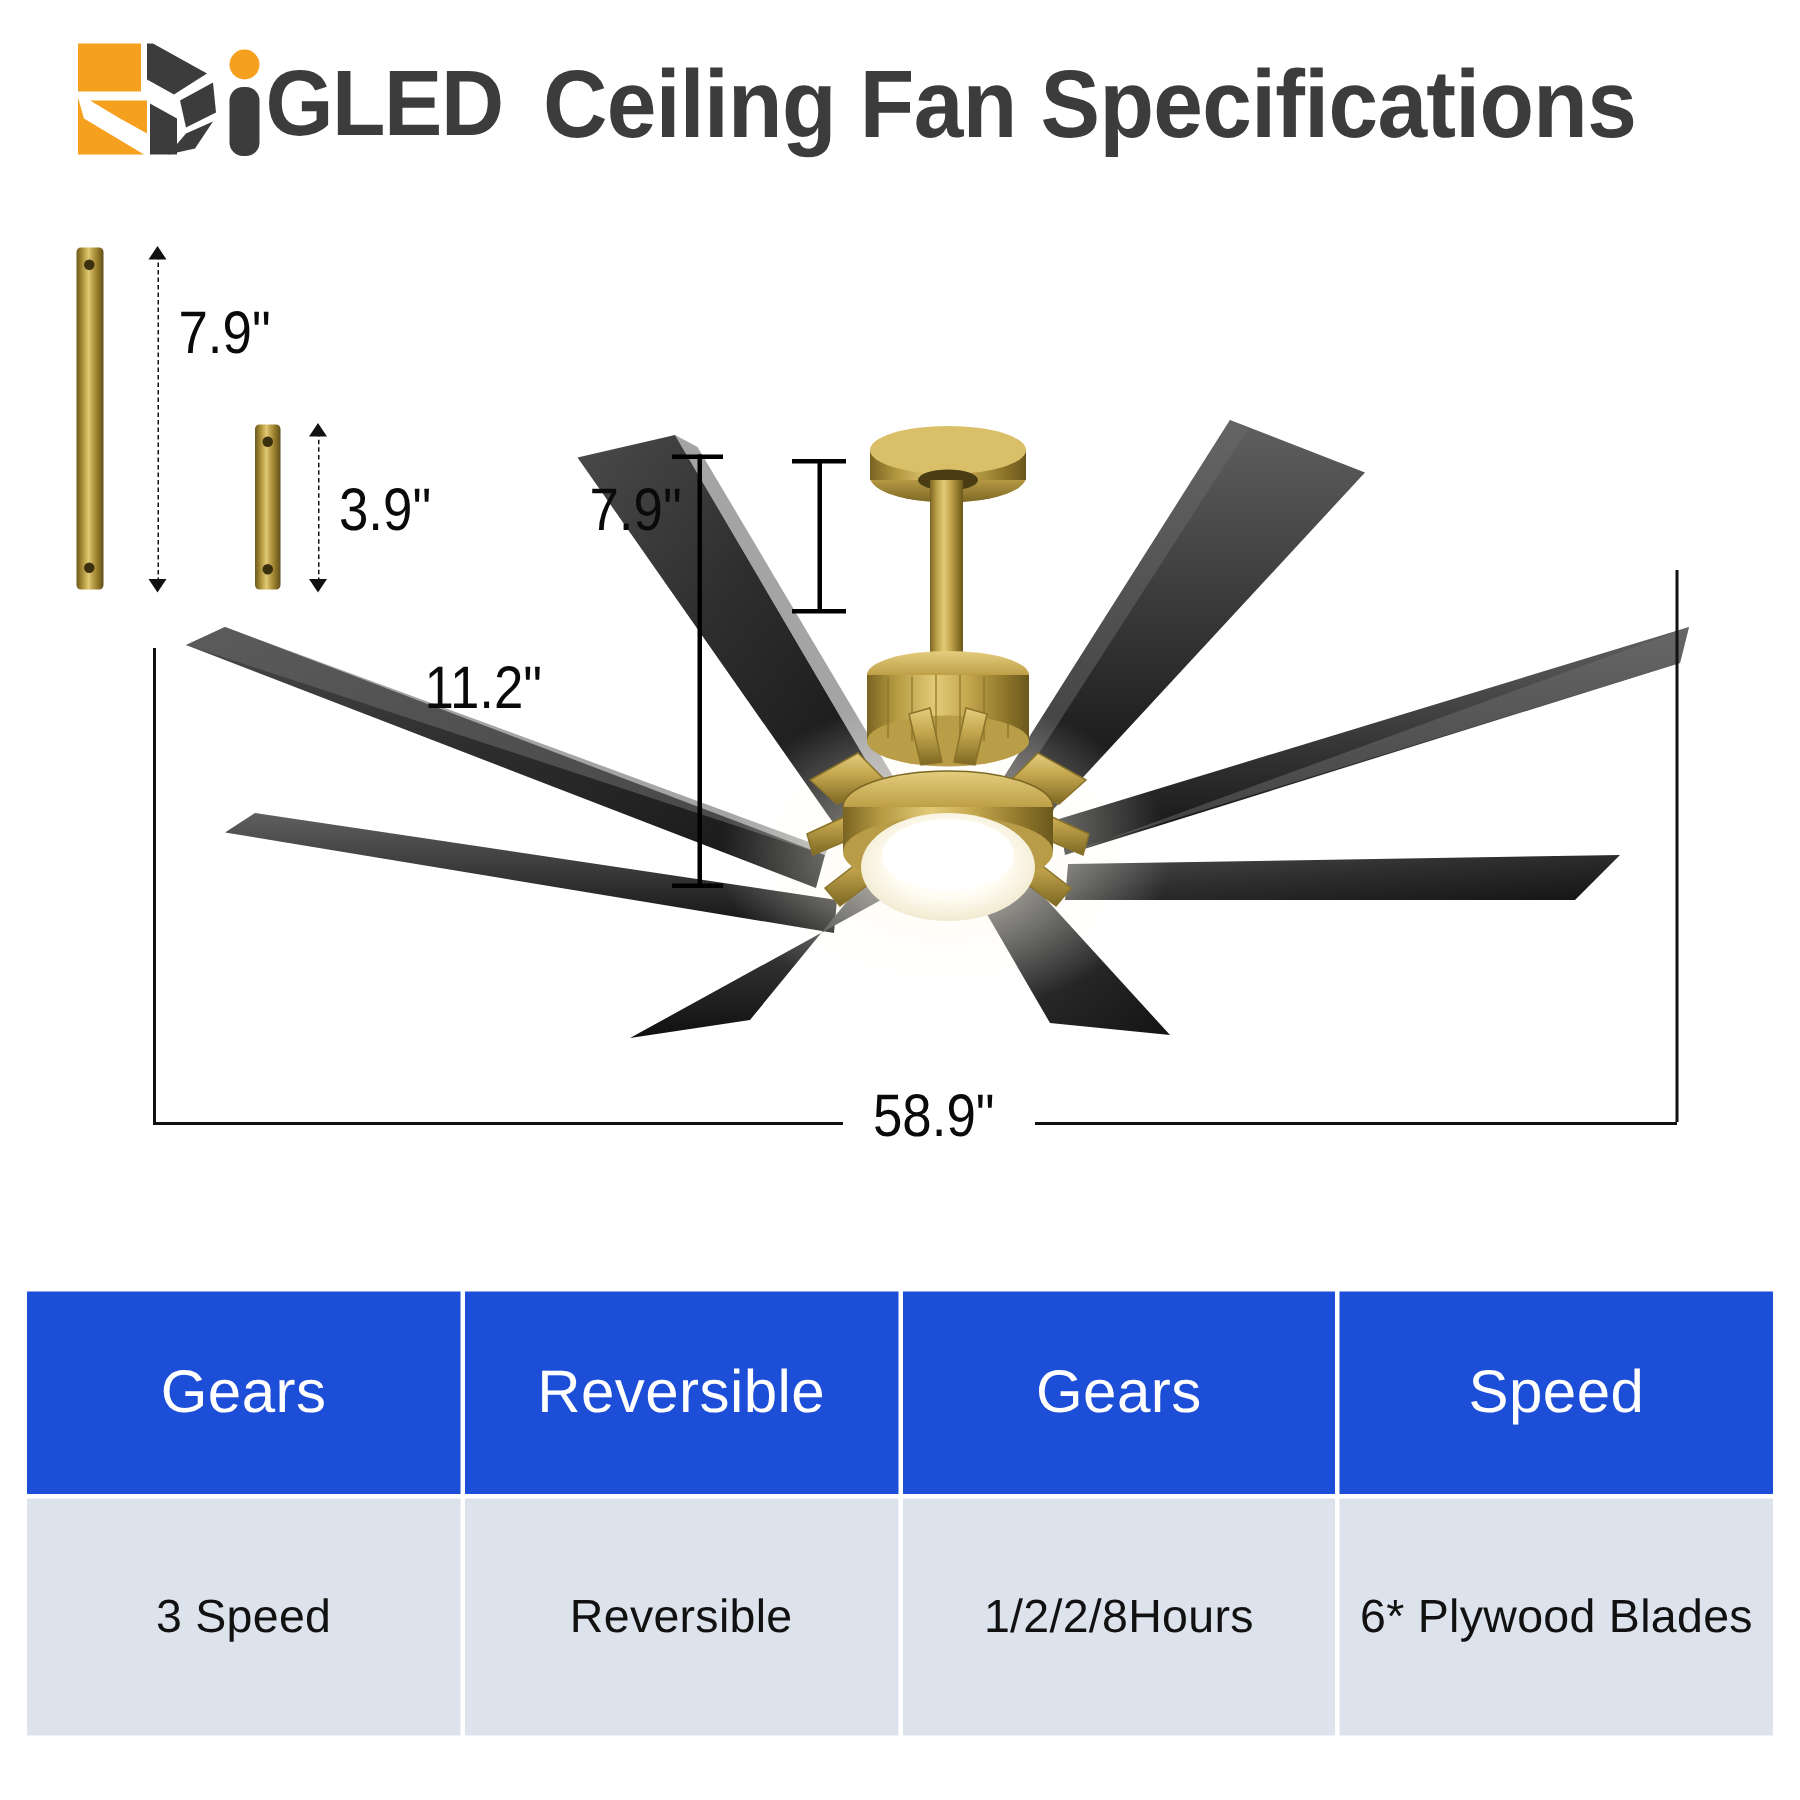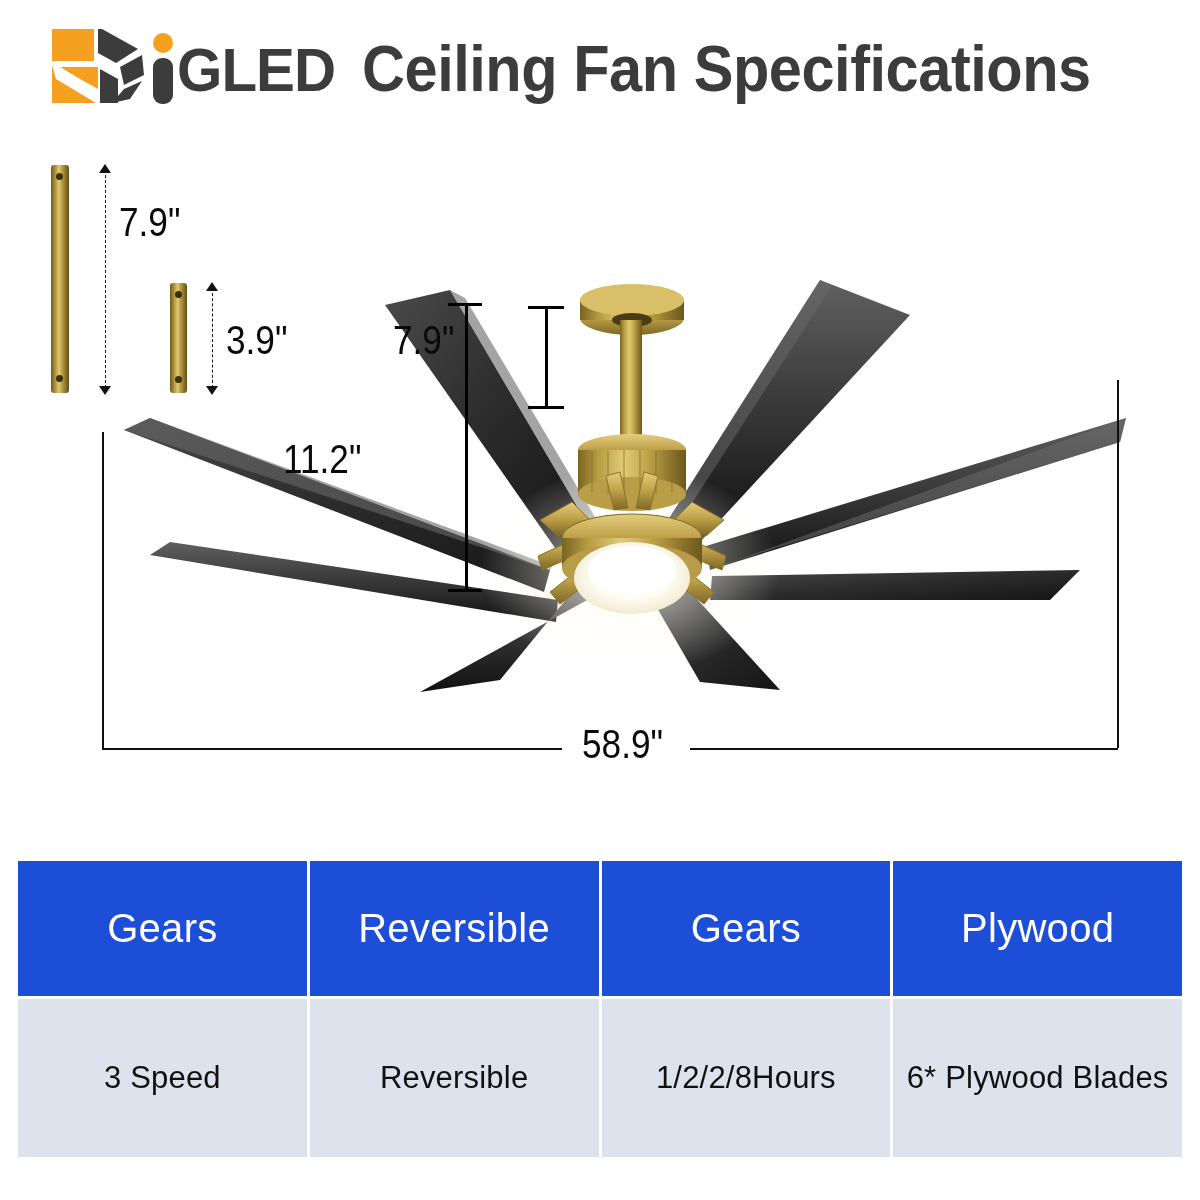--- a/index.html
+++ b/index.html
@@ -330,21 +330,21 @@
   <div class="dim-solid-h" style="left:690px; top:618px; width:428px;"></div>
   <div class="dim-label" style="left:582px; top:592px;">58.9"</div>
 </div>
 
 <table id="spec-table">
   <thead>
     <tr>
       <th>Gears</th>
       <th>Reversible</th>
       <th>Gears</th>
-      <th>Plywood</th>
+      <th>Speed</th>
     </tr>
   </thead>
   <tbody>
     <tr>
       <td>3 Speed</td>
       <td>Reversible</td>
       <td>1/2/2/8Hours</td>
       <td>6* Plywood Blades</td>
     </tr>
   </tbody>

